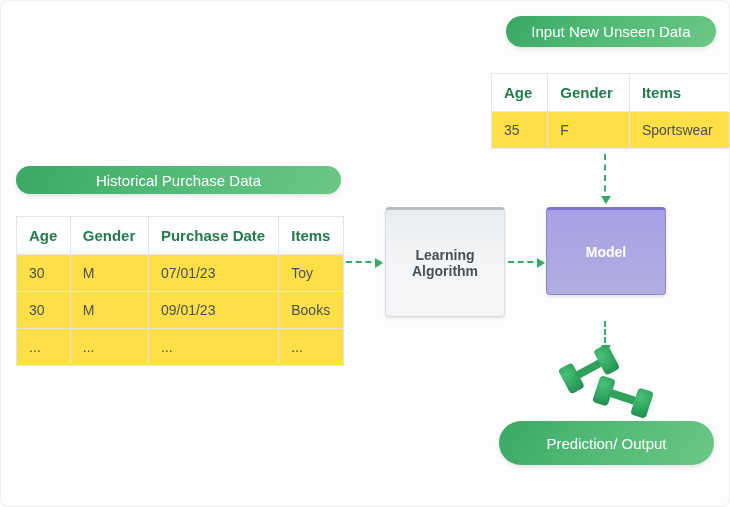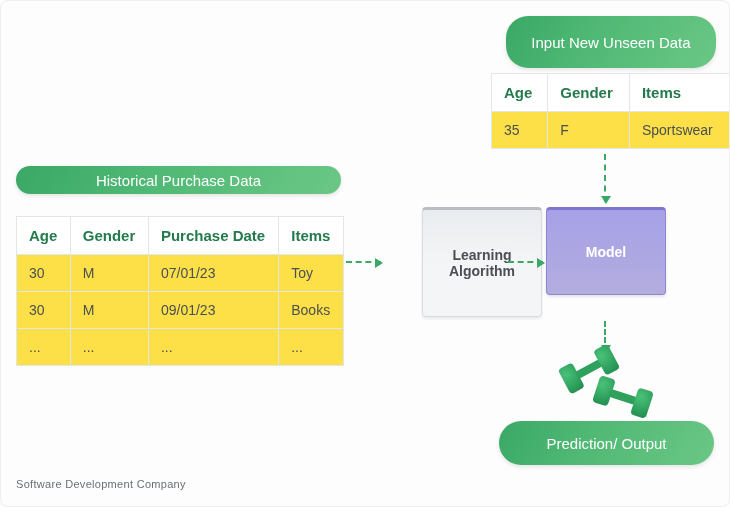--- a/index.html
+++ b/index.html
@@ -39,36 +39,35 @@
     font-weight: 600;
     font-size: 15px;
     background: #fff;
   }
   .tbl td {
     color: #4a4f55;
     font-size: 14px;
   }
 
   
-  #input-pill { position:absolute; left:505px; top:15px; width:210px; height:52px; }
+  #input-pill { position:absolute; left:505px; top:15px; width:210px; height:31px; }
   #input-table { position:absolute; left:490px; top:72px; width:240px; }
 
   #hist-pill { position:absolute; left:15px; top:165px; width:325px; height:28px; }
   #hist-table { position:absolute; left:15px; top:215px; width:328px; }
 
   #algo-box {
     position:absolute; left:384px; top:206px; width:120px; height:110px;
     background: linear-gradient(180deg, #e9ecef 0%, #f4f5f6 50%);
     border: 1px solid #d8dce0;
     border-top: 3px solid #b8bec4;
     border-radius: 4px;
     display:flex; align-items:center; justify-content:center;
     color:#4b4f54; font-size:14px; font-weight:600; text-align:center;
     box-shadow: 0 2px 3px rgba(0,0,0,0.08);
-    margin-left: 37px;
   }
   #model-box {
     position:absolute; left:545px; top:206px; width:120px; height:88px;
     background: linear-gradient(180deg, #a6a1e6 0%, #b3addf 100%);
     border: 1px solid #8d86d6;
     border-top: 3px solid #7d76cc;
     border-radius: 4px;
     display:flex; align-items:center; justify-content:center;
     color:#fff; font-size:14px; font-weight:600;
     box-shadow: 0 2px 3px rgba(0,0,0,0.1);
@@ -199,14 +198,13 @@
       <div class="bar"></div>
       <div class="wr"></div>
     </div>
 </div>
 
 <div id="pred-pill" class="pill">
   <span>Prediction/ Output</span>
 </div>
 
 <div id="logo">
-  <div class="sub">Software Development Company</div>
 </div>
 
 </body></html>

